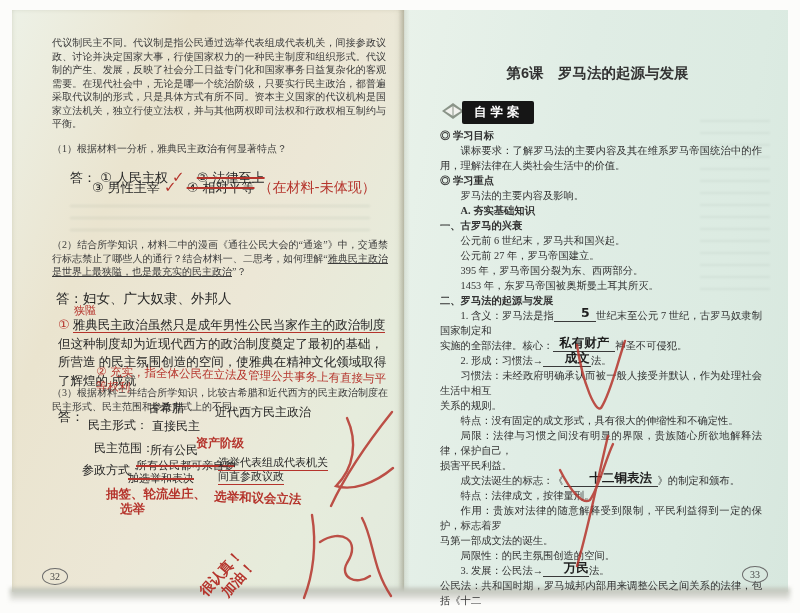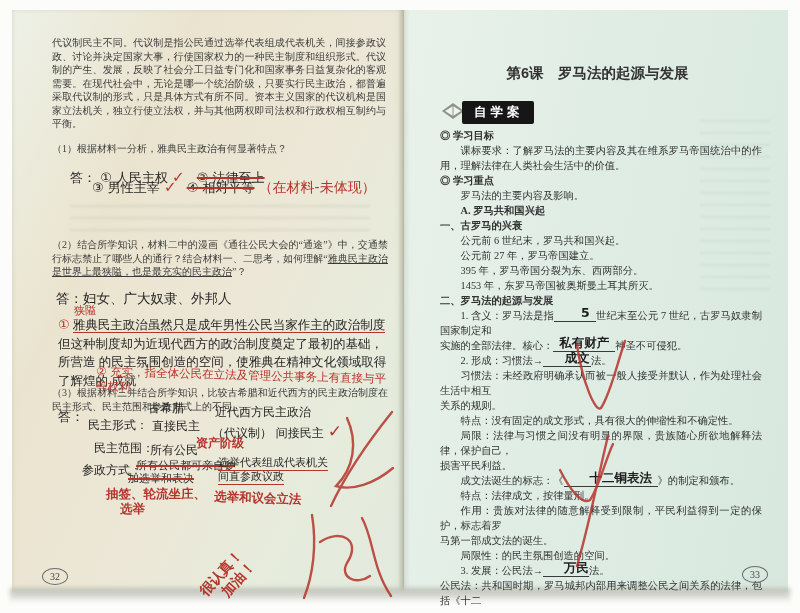--- a/index.html
+++ b/index.html
@@ -94,25 +94,20 @@
   </div>
   <div class="abs red" style="left:96px;top:368px;width:300px;font-size:11.5px;transform:rotate(1.5deg);">② 充实，指全体公民在立法及管理公共事务上有直接与平等权利</div>
 
   <div class="print" style="left:52px;top:386px;width:336px;">（3）根据材料三并结合所学知识，比较古希腊和近代西方的民主政治制度在民主形式、民主范围和参政方式上的不同。</div>
 
   <div class="abs hand" style="left:58px;top:408px;font-size:13px;">答：</div>
   <div class="abs hand" style="left:148px;top:400px;font-size:12px;">古希腊</div>
   <div class="abs hand" style="left:215px;top:404px;font-size:12px;">近代西方民主政治</div>
   <div class="abs hand" style="left:88px;top:417px;font-size:12px;">民主形式：</div>
   <div class="abs hand" style="left:152px;top:418px;font-size:12px;">直接民主</div>
-  <div class="abs hand" style="left:212px;top:421px;font-size:12px;">
-    <span>（代议制）</span>
-    <span>间接民主</span>
-    <span class="check" style="font-size:17px;">✓</span>
-  </div>
   <div class="abs hand" style="left:94px;top:440px;font-size:12px;">民主范围：</div>
   <div class="abs hand" style="left:150px;top:442px;font-size:12px;">所有公民</div>
   <div class="abs red" style="left:196px;top:435px;font-size:12px;font-weight:bold;">资产阶级</div>
   <div class="abs hand" style="left:82px;top:462px;font-size:12px;">参政方式：</div>
   <div class="abs hand strike" style="left:136px;top:458px;font-size:11px;">所有公民都可亲自参</div>
   <div class="abs hand strike" style="left:128px;top:471px;font-size:11px;">加选举和表决</div>
   <div class="abs hand runder" style="left:218px;top:455px;font-size:11px;">选举代表组成代表机关</div>
   <div class="abs hand runder" style="left:218px;top:469px;font-size:11px;">间直参政议政</div>
   <div class="abs red" style="left:106px;top:486px;font-size:12.5px;font-weight:bold;">抽签、轮流坐庄、</div>
   <div class="abs red" style="left:120px;top:501px;font-size:12.5px;font-weight:bold;">选举</div>
@@ -132,21 +127,21 @@
     <polygon points="5,12 13,7 21,12 13,17" fill="#f2f2ee"></polygon>
     <line x1="13" y1="7" x2="13" y2="17" stroke="#8a9488" stroke-width="1"></line>
   </svg>
   <div class="badge" style="left:462px;top:101px;">自学案</div>
 
   <div class="print rp" style="left:440px;top:128px;width:322px;">
     <div class="bold"><span class="bullet">◎</span> <span>学习目标</span></div>
     <div style="text-indent:2em;">课标要求：了解罗马法的主要内容及其在维系罗马帝国统治中的作用，理解法律在人类社会生活中的价值。</div>
     <div class="bold"><span class="bullet">◎</span> <span>学习重点</span></div>
     <div style="text-indent:2em;">罗马法的主要内容及影响。</div>
-    <div class="bold" style="text-indent:2em;">A. 罗马共和国兴起</div>
+    <div class="bold" style="text-indent:2em;">A. 夯实基础知识</div>
     <div class="bold">一、古罗马的兴衰</div>
     <div style="text-indent:2em;">公元前 6 世纪末，罗马共和国兴起。</div>
     <div style="text-indent:2em;">公元前 27 年，罗马帝国建立。</div>
     <div style="text-indent:2em;">395 年，罗马帝国分裂为东、西两部分。</div>
     <div style="text-indent:2em;">1453 年，东罗马帝国被奥斯曼土耳其所灭。</div>
     <div class="bold">二、罗马法的起源与发展</div>
     <div style="text-indent:2em;">
       <span>1. 含义：罗马法是指</span><span class="blank" style="min-width:42px;"><span class="hw">5</span></span><span>世纪末至公元 7 世纪，古罗马奴隶制国家制定和</span>
     </div>
     <div>

